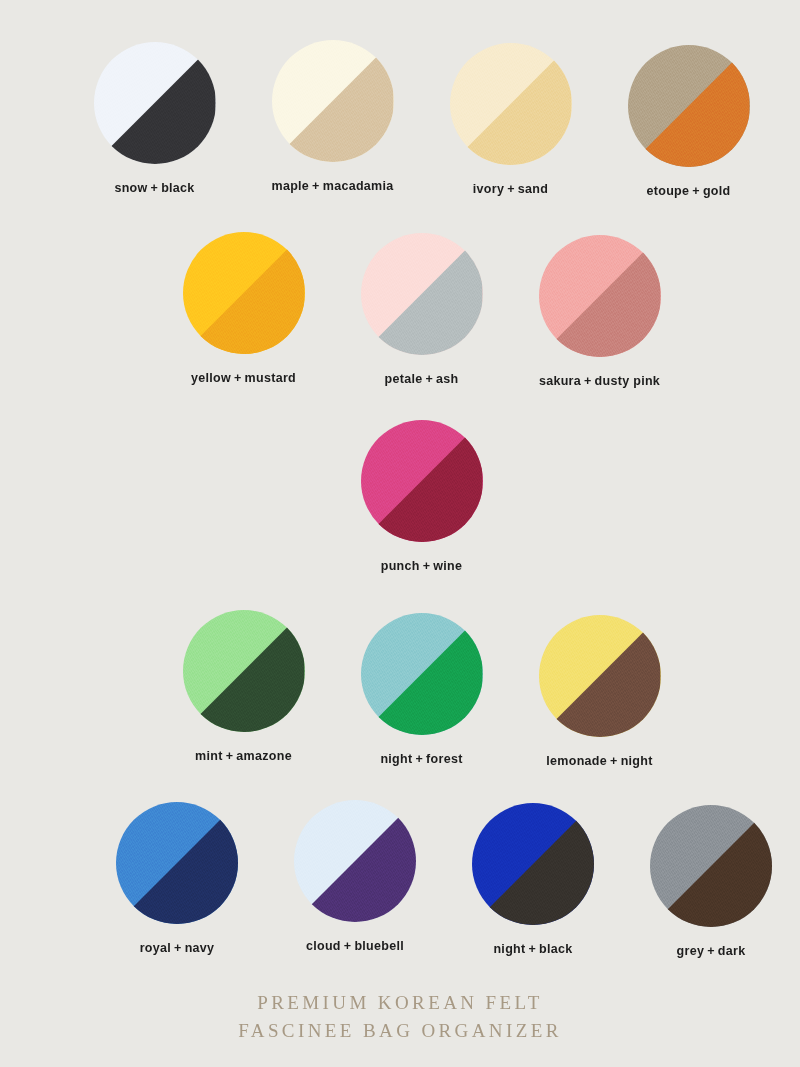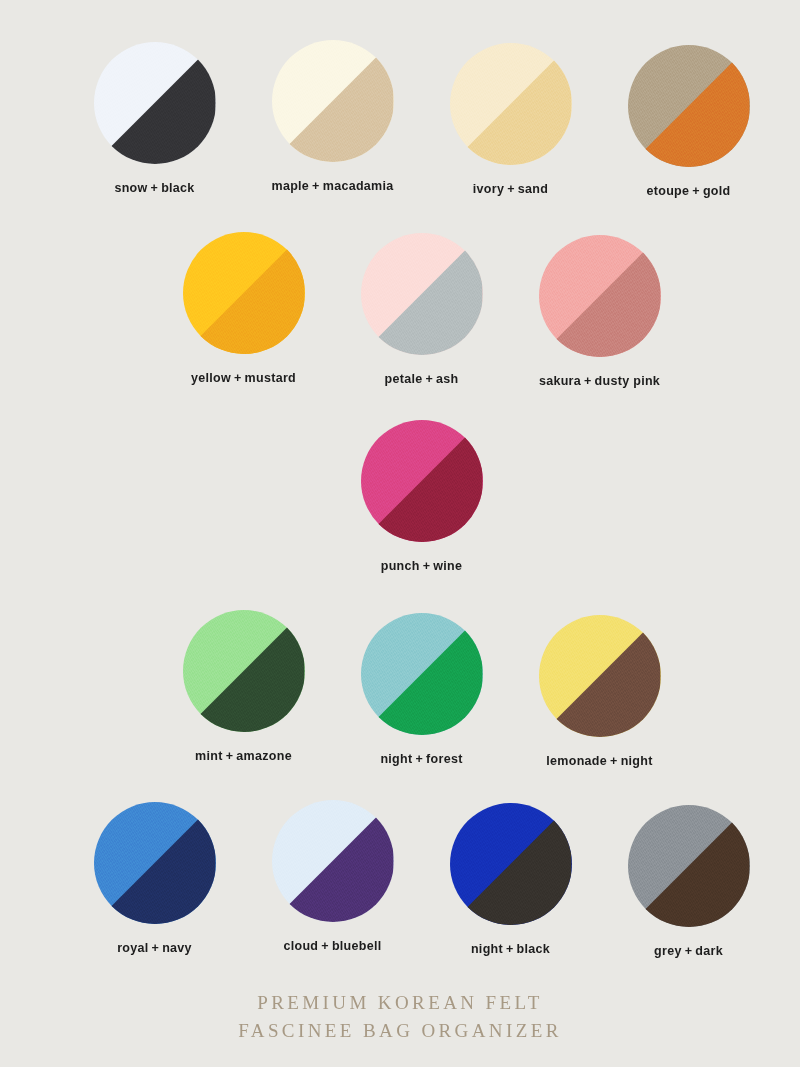--- a/index.html
+++ b/index.html
@@ -31,21 +31,21 @@
     width:800px;
   }
 
   .row {
     display:flex;
     justify-content:center;
     align-items:flex-start;
     height:190px;
     margin-left:43px;
   }
-  .row.last { height:185px; }
+  .row.last { height:185px;justify-content:flex-end; }
 
   .cell {
     width:178px;
     display:flex;
     flex-direction:column;
     align-items:center;
   }
 
   
   .cell.c0 { padding-top:2px; }

